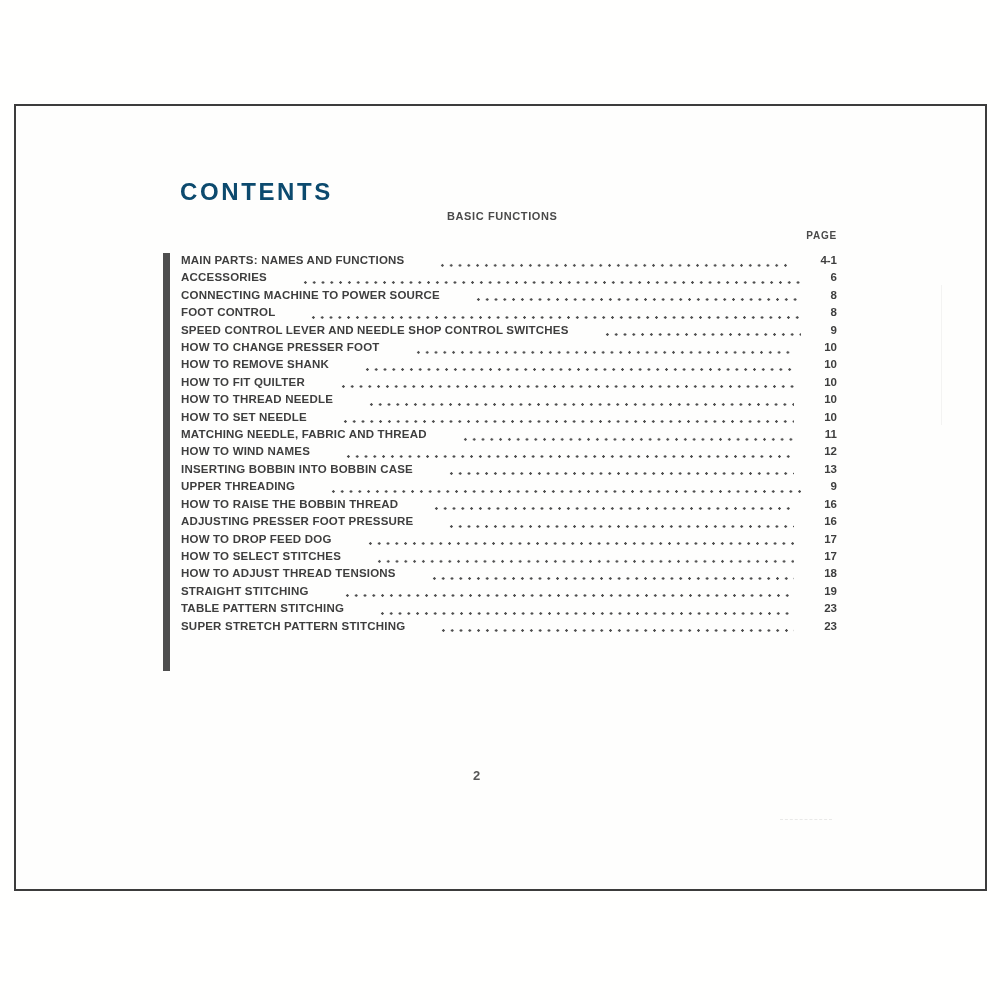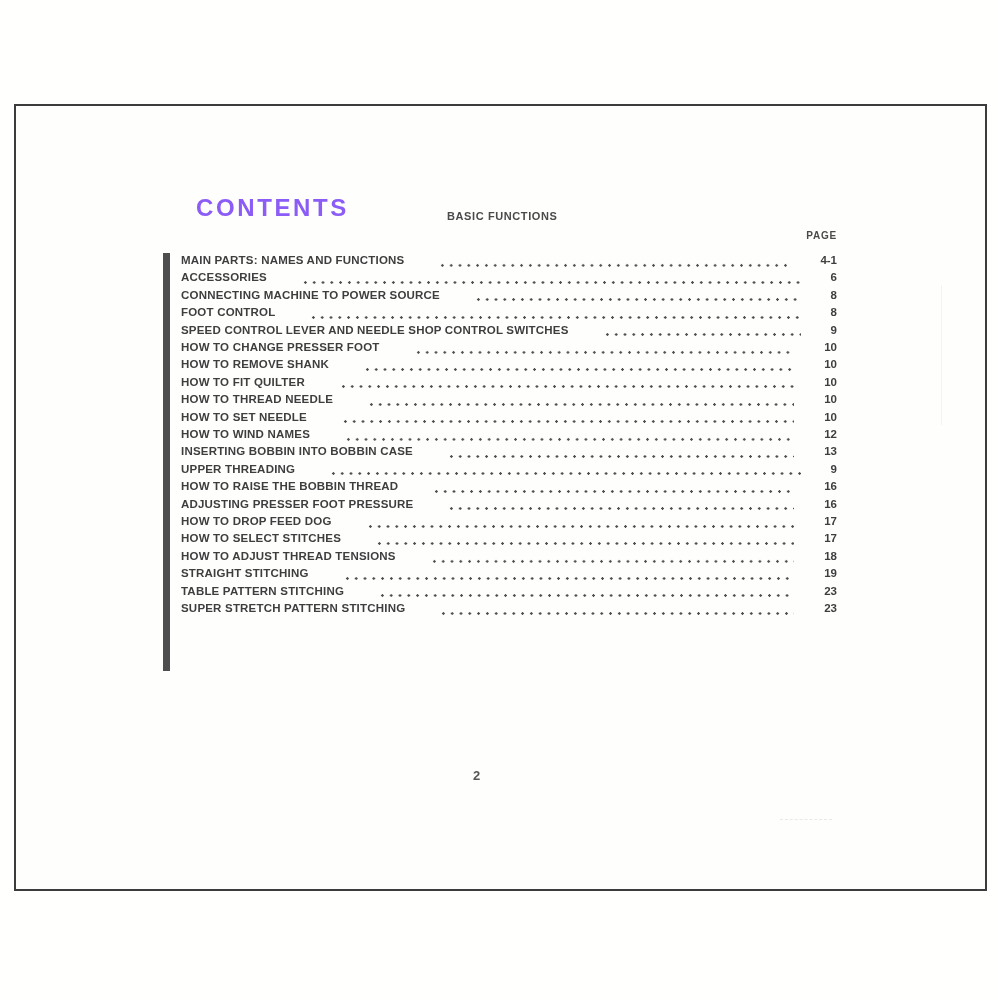--- a/index.html
+++ b/index.html
@@ -17,25 +17,25 @@
   .page-frame {
     position: absolute;
     left: 14px; top: 104px;
     width: 969px; height: 783px;
     border: 2px solid #3c3c3c;
     background: #fefefd;
   }
   .page-title {
     position: absolute;
     left: 180px; top: 178px;
-    margin: 16px;
+    margin: 0;
     font-size: 24px;
     font-weight: 700;
     letter-spacing: 2.6px;
-    color: #8b5cf6;
+    color: #0c4a6e;
   }
   .section-heading {
     position: absolute;
     left: 447px; top: 210px;
     margin: 0;
     font-size: 11px;
     font-weight: 700;
     letter-spacing: 0.6px;
     color: #4a4a4a;
   }
@@ -54,21 +54,21 @@
   }
   .accent-bar {
     position: absolute;
     left: 0; top: 1px;
     width: 7px; height: 418px;
     background: #4e4e4e;
   }
   .toc-rows { margin-left: 18px; }
   .toc-row {
     display: flex;
-    align-items: flex-end;
+    align-items: center;
     height: 17.42px;
     line-height: 17.42px;
     gap: 28px;
   }
   .toc-title {
     font-size: 11.5px;
     font-weight: 700;
     letter-spacing: 0.2px;
     color: #3e3e3e;
     white-space: nowrap;
@@ -179,20 +179,25 @@
       <span class="toc-dots"></span>
       <span class="toc-page">10</span>
     </div>
 
     <div class="toc-row">
       <span class="toc-title">HOW TO SET NEEDLE</span>
       <span class="toc-dots"></span>
       <span class="toc-page">10</span>
     </div>
 
+    <div class="toc-row">
+      <span class="toc-title">MATCHING NEEDLE, FABRIC AND THREAD</span>
+      <span class="toc-dots"></span>
+      <span class="toc-page">11</span>
+    </div>
 
     <div class="toc-row">
       <span class="toc-title">HOW TO WIND NAMES</span>
       <span class="toc-dots"></span>
       <span class="toc-page">12</span>
     </div>
 
     <div class="toc-row">
       <span class="toc-title">INSERTING BOBBIN INTO BOBBIN CASE</span>
       <span class="toc-dots"></span>

